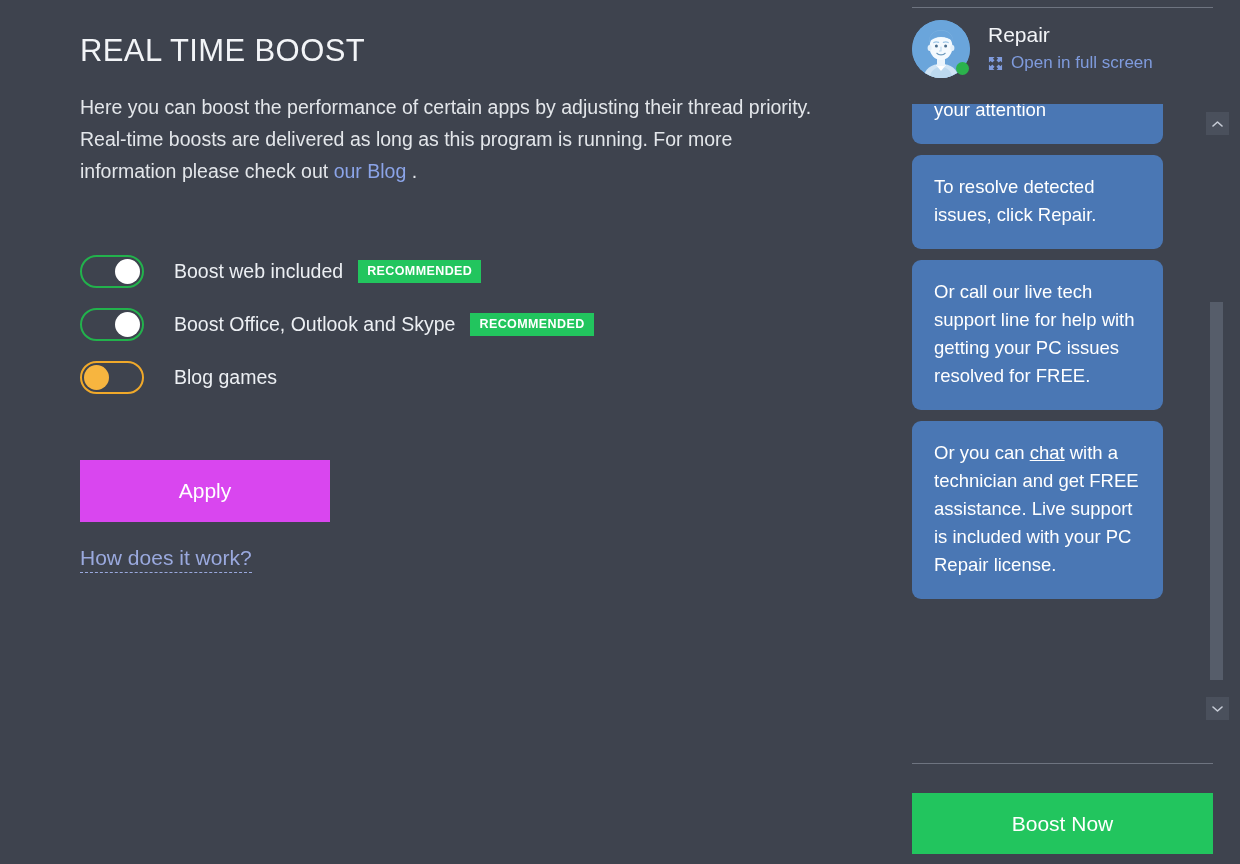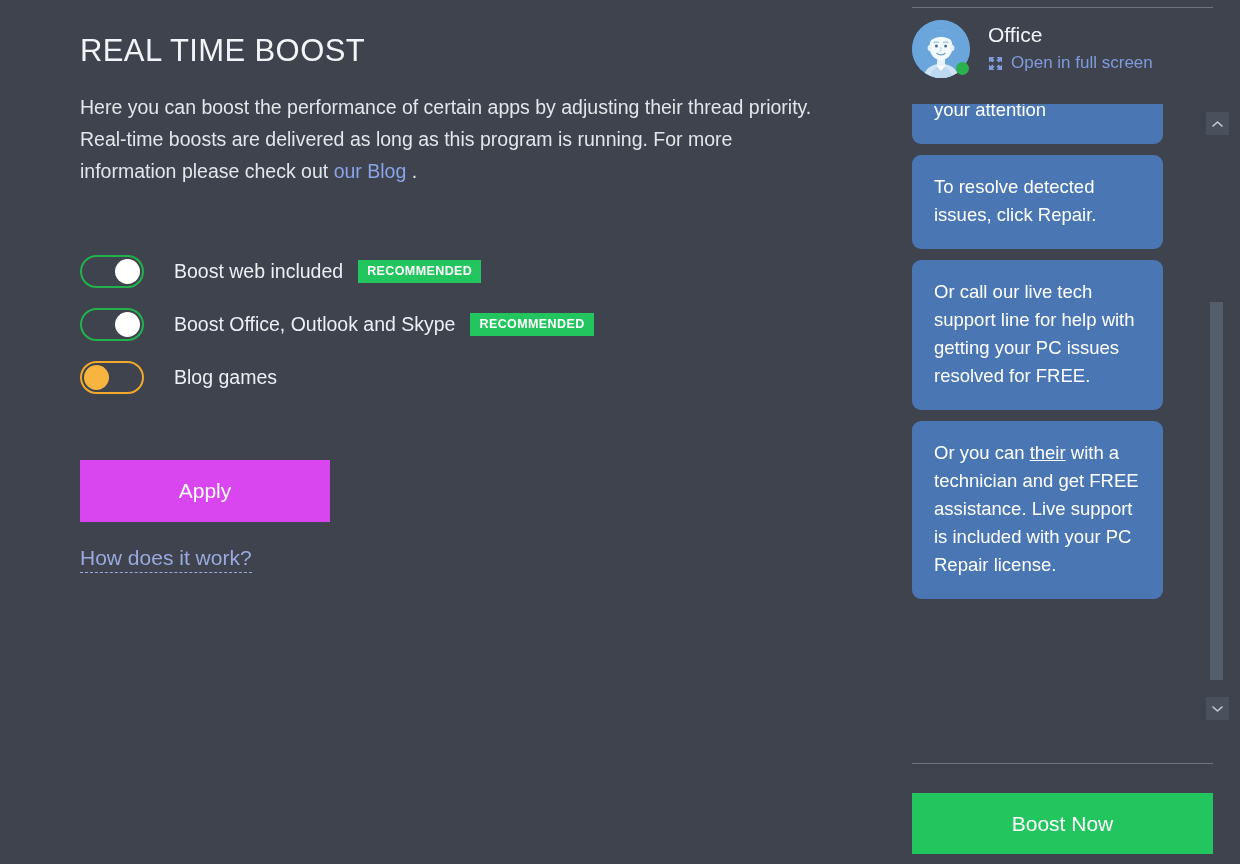--- a/index.html
+++ b/index.html
@@ -370,21 +370,21 @@
           <path d="M31.4 22.4c1.4-0.7 3.4-0.7 4.8 0.2" stroke="#9cc5e6" stroke-width="1.2" fill="none" stroke-linecap="round"></path>
 
           <path d="M29 27v4h-1.6" stroke="#b9d7ee" stroke-width="1.1" fill="none" stroke-linecap="round"></path>
 
           <path d="M25 33.4c1.4 2 6.6 2 8 0" stroke="#6f9bbd" stroke-width="1.4" fill="none" stroke-linecap="round"></path>
         </svg>
       </div>
       <div class="online-dot"></div>
     </div>
     <div class="profile-text">
-      <div class="profile-name">Office</div>
+      <div class="profile-name">Repair</div>
       <div class="fullscreen-link">
         <svg class="fs-icon" viewBox="0 0 16 16">
           <path d="M1 1h6L5.2 2.8 7 4.6 4.6 7 2.8 5.2 1 7z" fill="#7f9bdd"></path>
           <path d="M15 1H9l1.8 1.8L9 4.6 11.4 7l1.8-1.8L15 7z" fill="#7f9bdd"></path>
           <path d="M1 15h6l-1.8-1.8L7 11.4 4.6 9l-1.8 1.8L1 9z" fill="#7f9bdd"></path>
           <path d="M15 15H9l1.8-1.8L9 11.4 11.4 9l1.8 1.8L15 9z" fill="#7f9bdd"></path>
         </svg>
         <span>Open in full screen</span>
       </div>
     </div>
@@ -394,21 +394,21 @@
     <div class="chat-inner">
       <div class="bubble">
         <span>issues that may need your attention</span>
       </div>
       <div class="bubble">
         <span>To resolve detected issues, click Repair.</span>
       </div>
       <div class="bubble">
         <span>Or call our live tech support line for help with getting your PC issues resolved for FREE.</span>
       </div>
-      <div class="bubble"><span>Or you can </span><u>their</u><span> with a technician and get FREE assistance. Live support is included with your PC Repair license.</span></div>
+      <div class="bubble"><span>Or you can </span><u>chat</u><span> with a technician and get FREE assistance. Live support is included with your PC Repair license.</span></div>
     </div>
   </div>
 
   <div class="scrollbar">
     <div class="sb-arrow">
       <svg width="11" height="8" viewBox="0 0 11 8">
         <path d="M1 6L5.5 2 10 6" stroke="#c7ccd6" stroke-width="1.6" fill="none" stroke-linecap="round" stroke-linejoin="round"></path>
       </svg>
     </div>
     <div class="sb-thumb"></div>

